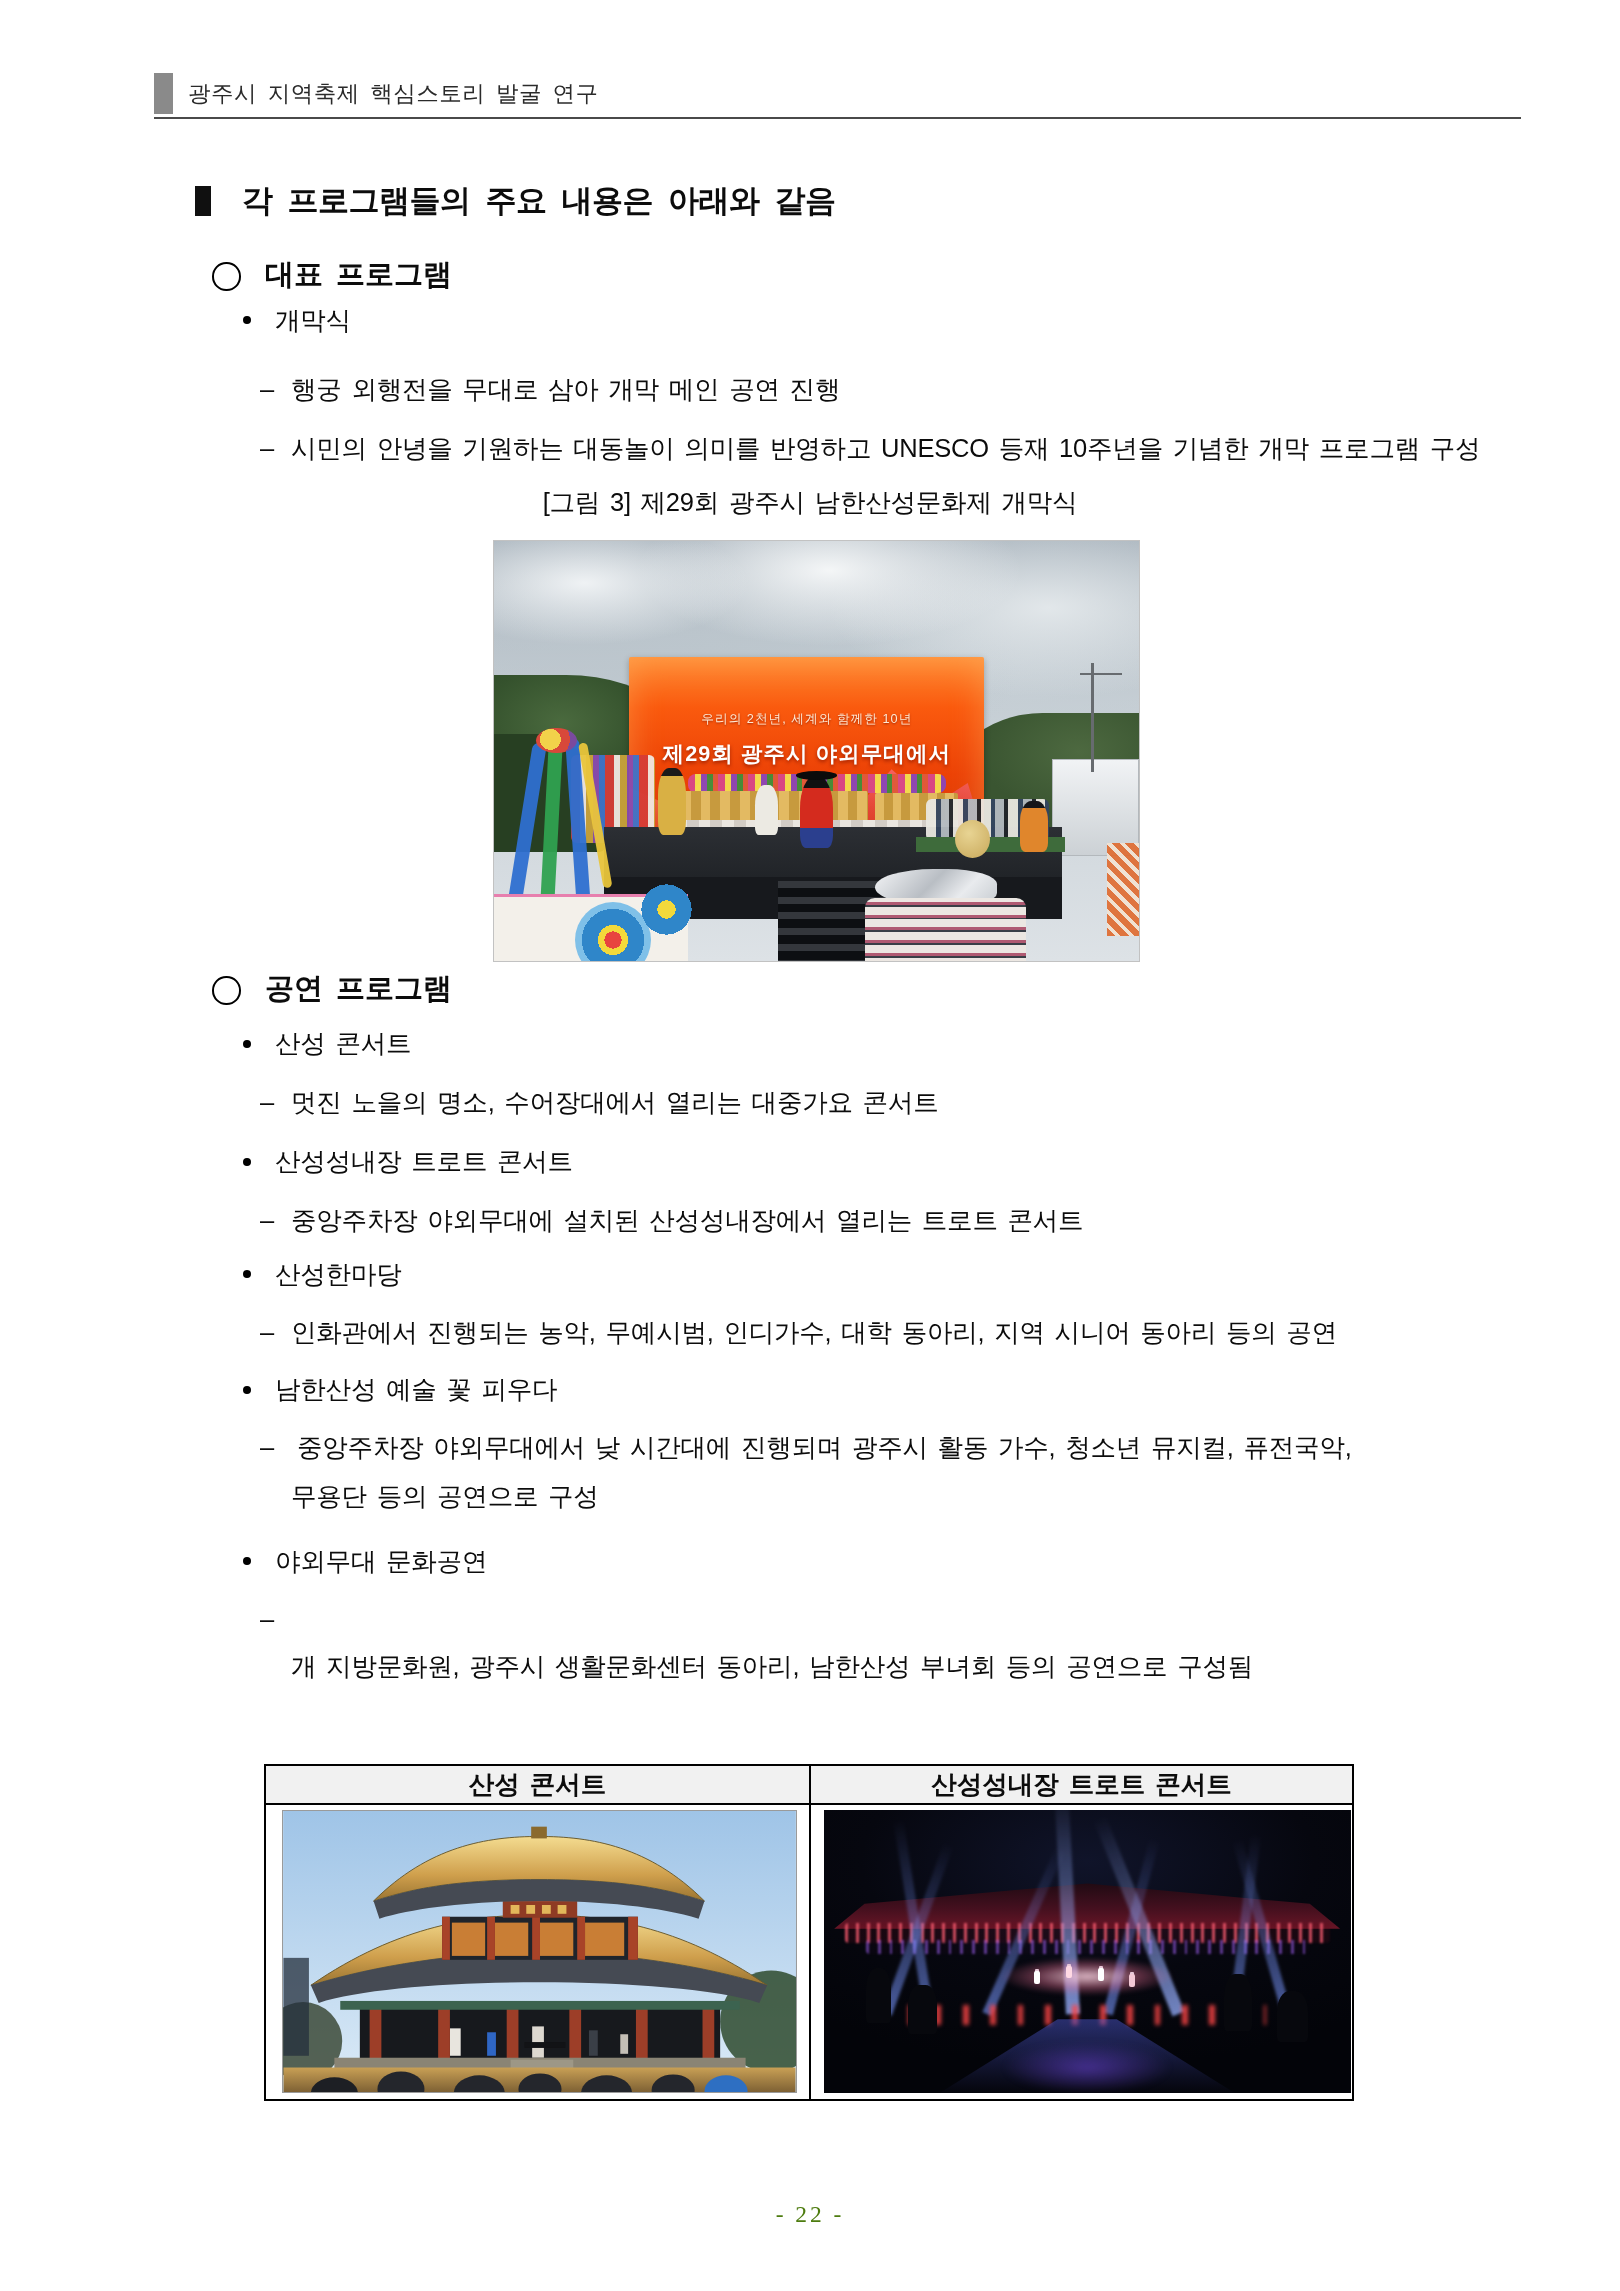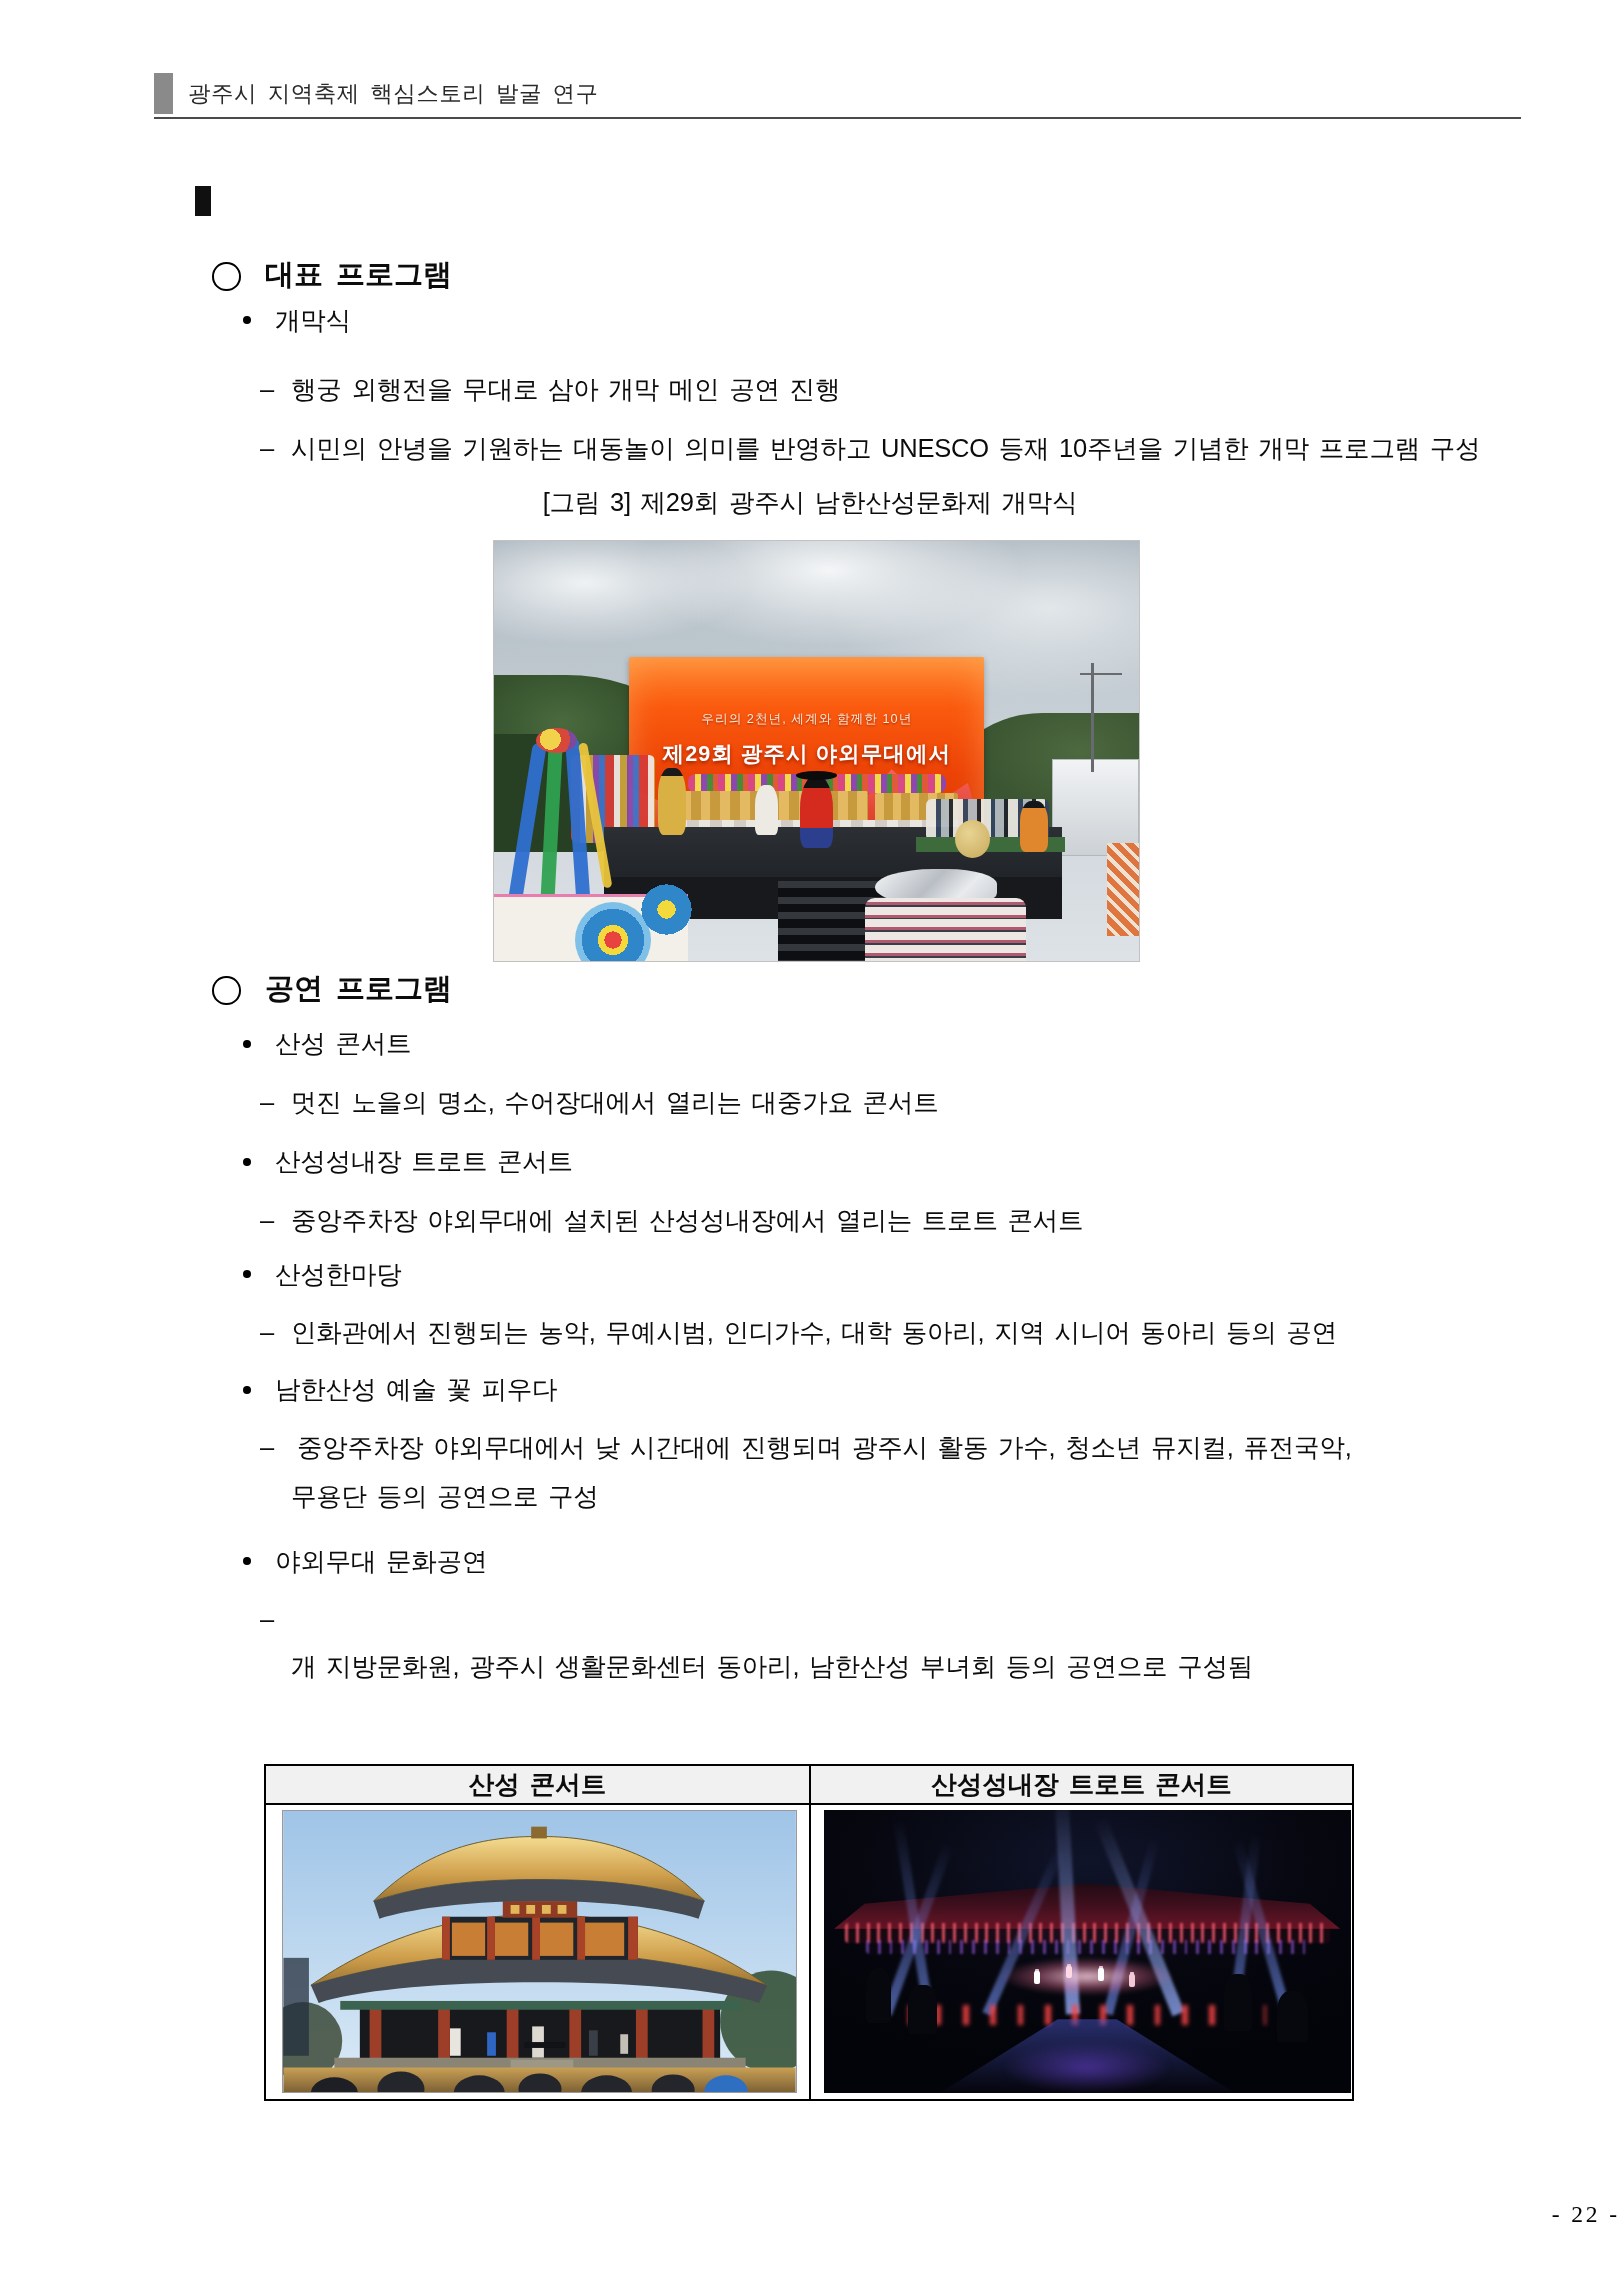--- a/index.html
+++ b/index.html
@@ -127,32 +127,33 @@
   .perf{position:absolute;width:5.9px;height:12.7px;background:#fff;border-radius:2px;box-shadow:0 -2.9px 0 -1px #e8c8d8;}
   .red-row{position:absolute;left:16%;top:69%;width:68%;height:7%;filter:blur(2px);
       background:repeating-linear-gradient(90deg,rgba(255,70,70,.85) 0 5.9px,rgba(255,70,70,0) 5.9px 27.4px);}
   .floor3{position:absolute;left:22%;top:74%;width:56%;height:26%;
       background:linear-gradient(180deg,rgba(70,80,190,.55),rgba(25,25,55,.05));
       clip-path:polygon(40% 0,60% 0,100% 100%,0 100%);}
   .floor-glow{position:absolute;left:34%;top:82%;width:32%;height:18%;filter:blur(3.9px);
       background:radial-gradient(closest-side,rgba(110,70,220,.55),rgba(110,70,220,0));}
   .sil{position:absolute;background:#07080d;border-radius:40% 40% 10% 10%;}
 
-  .pagenum{top:2201px;font-family:"Liberation Serif",serif;font-size:23.5px;letter-spacing:2.9px;color:#000000;text-align:right;}
+  .pagenum{top:2201px;font-family:"Liberation Serif",serif;font-size:23.5px;letter-spacing:2.9px;color:#4d7c0f;}
 </style>
 </head>
 <body>
 
 <div class="page">
 
   <div class="abs hdr-bar"></div>
   <div class="abs hdr-title">광주시 지역축제 핵심스토리 발굴 연구</div>
   <div class="abs hdr-rule"></div>
 
   <div class="abs h1-marker"></div>
+  <div class="abs h1">각 프로그램들의 주요 내용은 아래와 같음</div>
 
   <div class="abs ring" style="left:212px;top:262px;"></div>
   <div class="abs sec-title" style="left:265px;top:256px;">대표 프로그램</div>
 
   <div class="abs dot" style="left:243px;top:316px;"></div>
   <div class="abs t" style="left:275px;top:304px;">개막식</div>
 
   <span class="abs t dash" style="left:260px;top:373px;">–</span>
   <div class="abs t" style="left:291px;top:373px;">행궁 외행전을 무대로 삼아 개막 메인 공연 진행</div>
 

